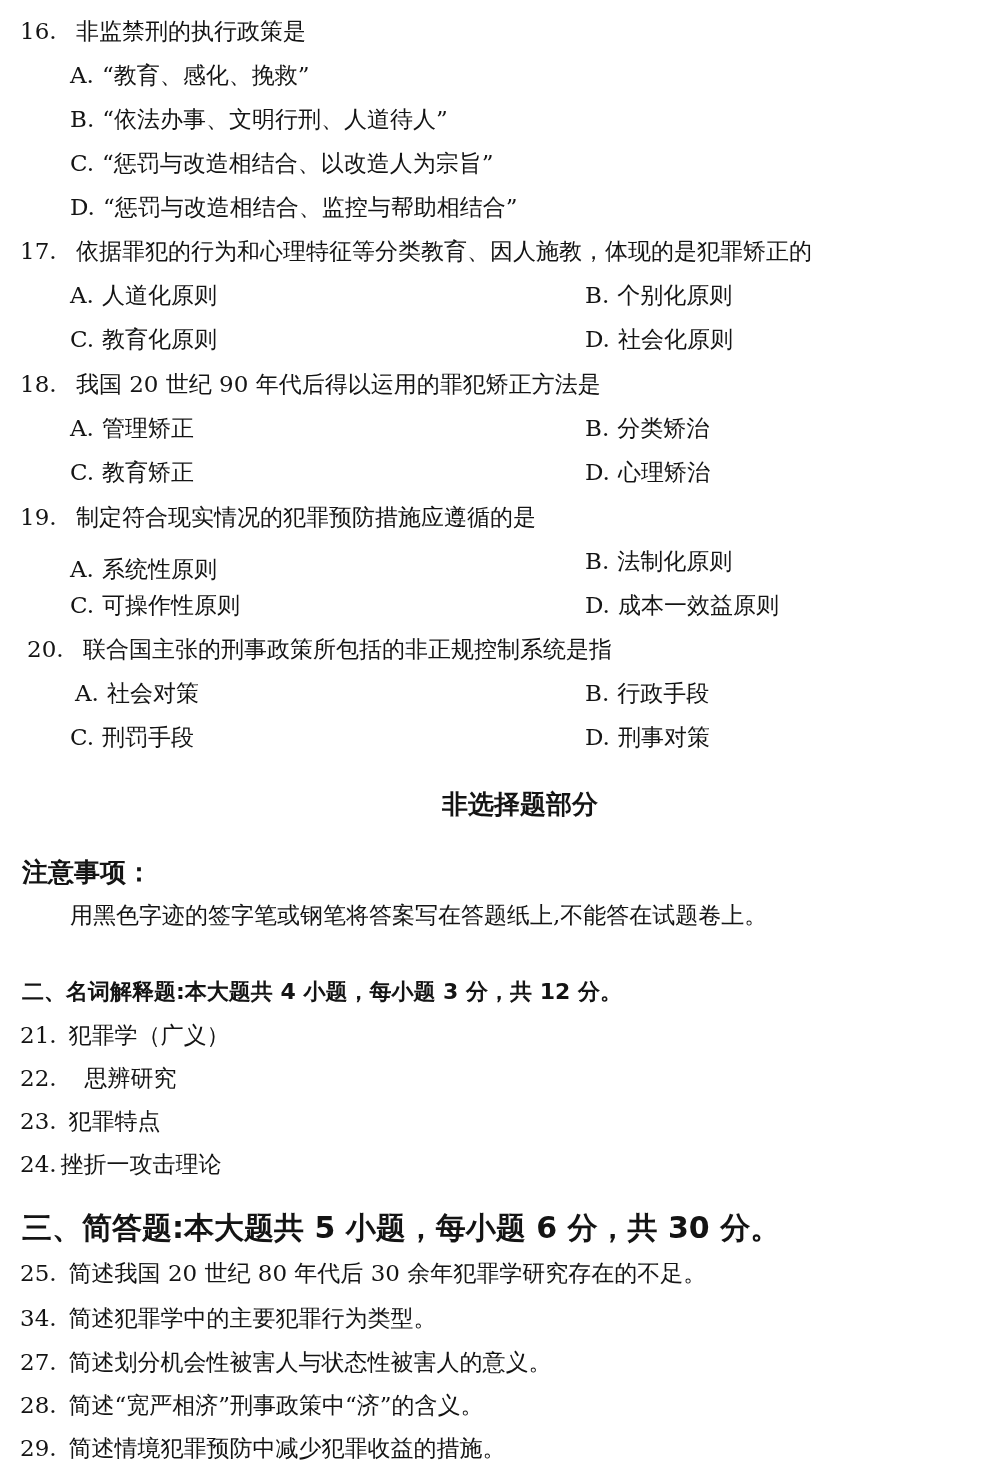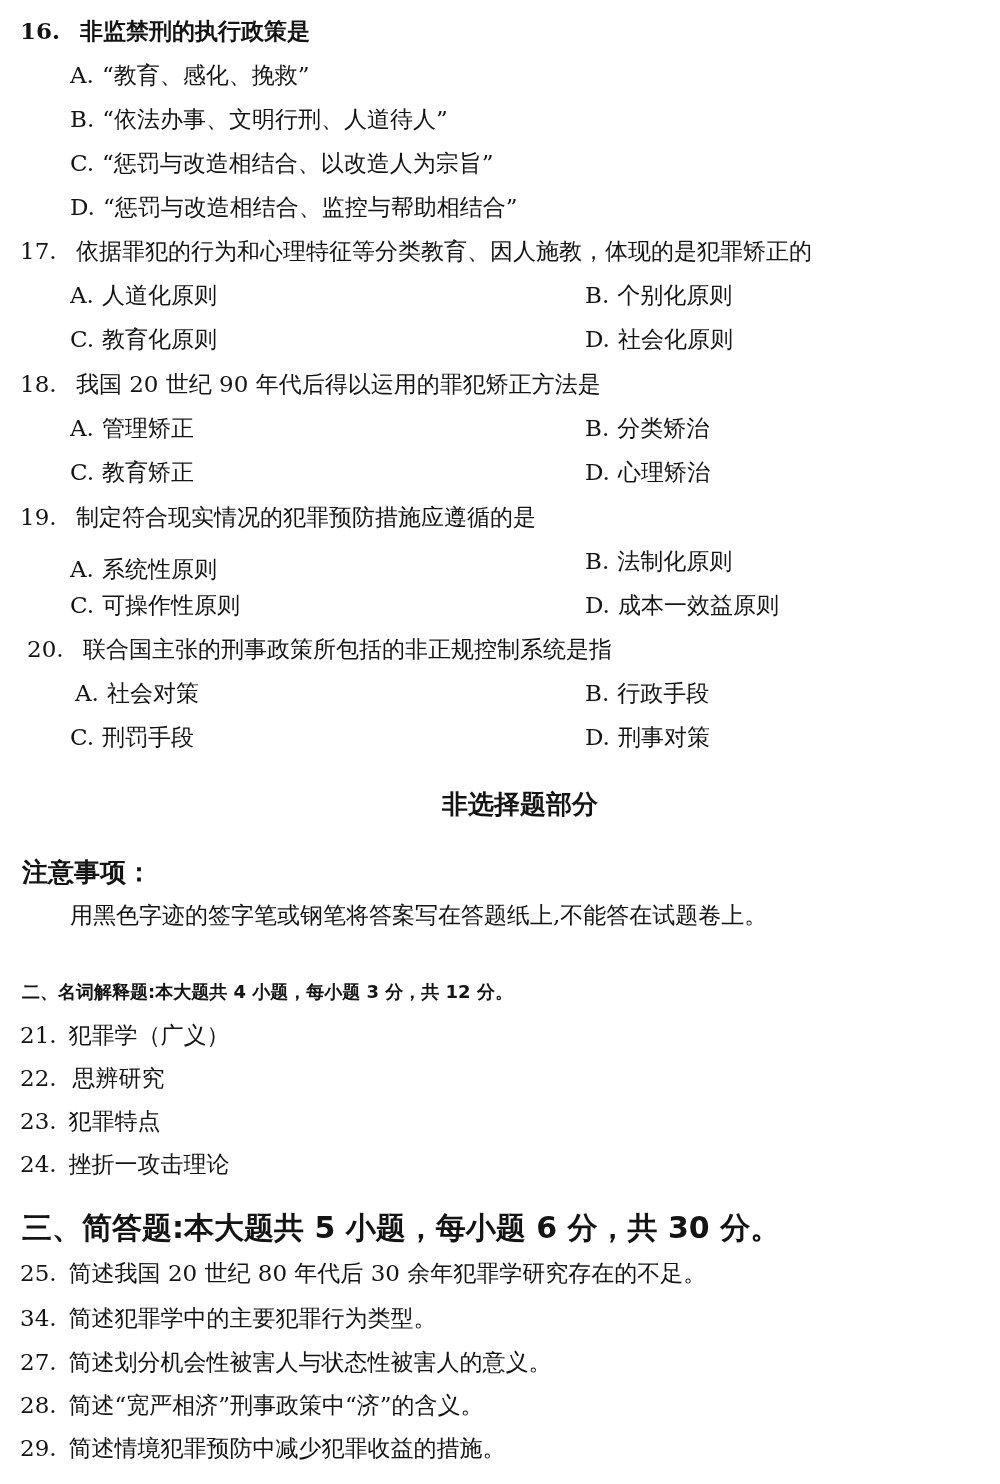--- a/index.html
+++ b/index.html
@@ -11,21 +11,21 @@
   }
   .line { position: absolute; white-space: nowrap; line-height: 30px; }
   .qnum { display: inline-block; }
   .opt-label { display: inline-block; margin-right: 8px; }
   .title { font-family: "DejaVu Sans", "Liberation Sans", sans-serif; font-weight: bold; font-size: 26px; }
   .bold { font-family: "DejaVu Sans", "Liberation Sans", sans-serif; font-weight: bold; }
 </style>
 </head>
 <body>
 
-<div class="line" style="left:20px; top:16px;font-weight:bold;">
+<div class="line" style="left:20px; top:16px;">
   <span class="qnum">16.</span>
   <span style="margin-left:12px;">非监禁刑的执行政策是</span>
 </div>
 <div class="line" style="left:70px; top:60px;"><span class="opt-label">A.</span><span>“教育、感化、挽救”</span></div>
 <div class="line" style="left:70px; top:104px;"><span class="opt-label">B.</span><span>“依法办事、文明行刑、人道待人”</span></div>
 <div class="line" style="left:70px; top:148px;"><span class="opt-label">C.</span><span>“惩罚与改造相结合、以改造人为宗旨”</span></div>
 <div class="line" style="left:70px; top:192px;"><span class="opt-label">D.</span><span>“惩罚与改造相结合、监控与帮助相结合”</span></div>
 
 <div class="line" style="left:20px; top:236px;">
   <span class="qnum">17.</span>
@@ -61,24 +61,24 @@
 <div class="line" style="left:75px; top:678px;"><span class="opt-label">A.</span><span>社会对策</span></div>
 <div class="line" style="left:585px; top:678px;"><span class="opt-label">B.</span><span>行政手段</span></div>
 <div class="line" style="left:70px; top:722px;"><span class="opt-label">C.</span><span>刑罚手段</span></div>
 <div class="line" style="left:585px; top:722px;"><span class="opt-label">D.</span><span>刑事对策</span></div>
 
 <div class="line title" style="left:0; width:1040px; text-align:center; top:789px;">非选择题部分</div>
 
 <div class="line bold" style="left:22px; top:857px; font-size:26px;">注意事项：</div>
 <div class="line" style="left:70px; top:900px;">用黑色字迹的签字笔或钢笔将答案写在答题纸上,不能答在试题卷上。</div>
 
-<div class="line bold" style="left:22px; top:977px; font-size:18px;">二、名词解释题:本大题共 4 小题，每小题 3 分，共 12 分。</div>
+<div class="line bold" style="left:22px; top:977px; font-size:22px;">二、名词解释题:本大题共 4 小题，每小题 3 分，共 12 分。</div>
 <div class="line" style="left:20px; top:1020px;"><span class="qnum">21.</span><span style="margin-left:12px;font-family:Liberation Serif, serif;">犯罪学（广义）</span></div>
-<div class="line" style="left:20px; top:1063px;"><span class="qnum">22.</span><span style="margin-left:16px;">思辨研究</span></div>
+<div class="line" style="left:20px; top:1063px;"><span class="qnum">22.</span><span style="margin-left:28px;">思辨研究</span></div>
 <div class="line" style="left:20px; top:1106px;"><span class="qnum">23.</span><span style="margin-left:12px;">犯罪特点</span></div>
-<div class="line" style="left:20px; top:1149px;"><span class="qnum">24.</span><span style="margin-left:12px;font-family:Liberation Mono, monospace;">挫折一攻击理论</span></div>
+<div class="line" style="left:20px; top:1149px;"><span class="qnum">24.</span><span style="margin-left:4px;font-family:Liberation Mono, monospace;">挫折一攻击理论</span></div>
 
 <div class="line bold" style="left:22px; top:1213px; font-size:30px;">三、简答题:本大题共 5 小题，每小题 6 分，共 30 分。</div>
 <div class="line" style="left:20px; top:1258px;"><span class="qnum">25.</span><span style="margin-left:12px;">简述我国 20 世纪 80 年代后 30 余年犯罪学研究存在的不足。</span></div>
 <div class="line" style="left:20px; top:1303px;"><span class="qnum">34.</span><span style="margin-left:12px;">简述犯罪学中的主要犯罪行为类型。</span></div>
 <div class="line" style="left:20px; top:1347px;"><span class="qnum">27.</span><span style="margin-left:12px;">简述划分机会性被害人与状态性被害人的意义。</span></div>
 <div class="line" style="left:20px; top:1390px;"><span class="qnum">28.</span><span style="margin-left:12px;">简述“宽严相济”刑事政策中“济”的含义。</span></div>
 <div class="line" style="left:20px; top:1433px;"><span class="qnum">29.</span><span style="margin-left:12px;">简述情境犯罪预防中减少犯罪收益的措施。</span></div>
 
 </body></html>

